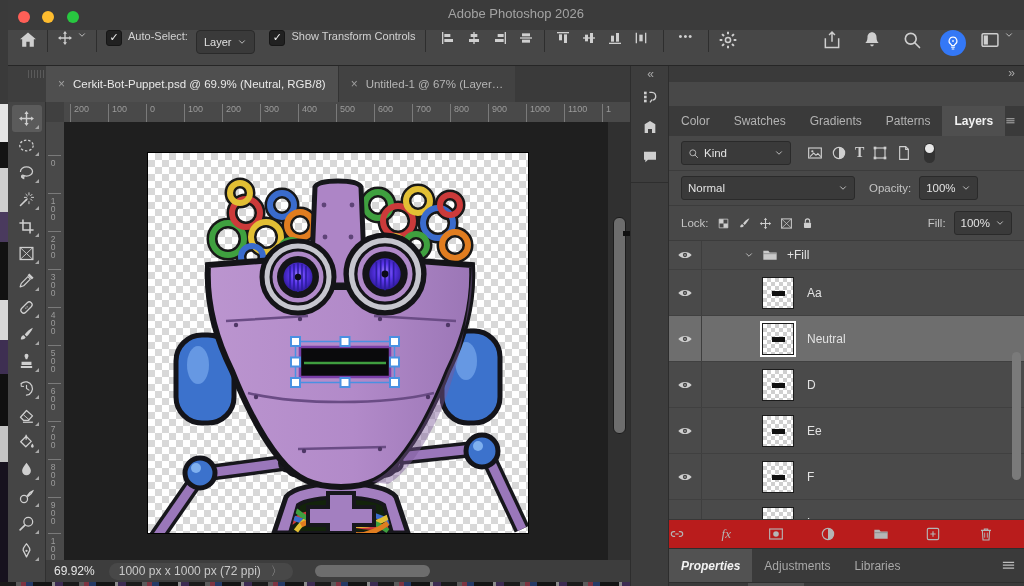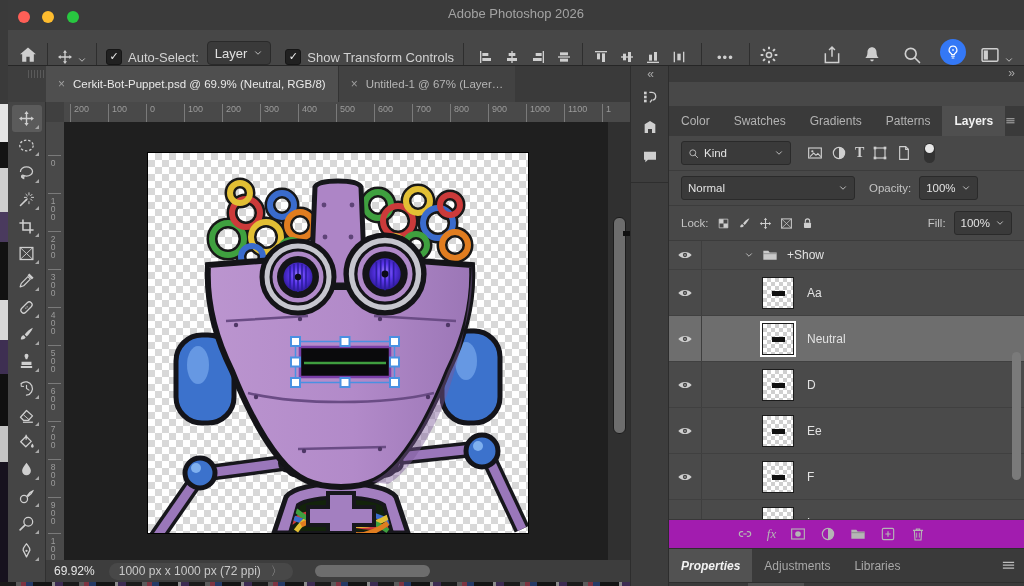--- a/index.html
+++ b/index.html
@@ -9,21 +9,21 @@
   .ico{width:20px;height:20px;color:#cfcfcf;display:block;}
   .ico.sm{width:16px;height:16px;}
   .ico.xs{width:13px;height:13px;}
   .divv{width:1px;height:22px;background:#2e2e2e;margin:0 9px;}
   
   #titlebar{left:8px;top:0;width:1016px;height:30px;background:#3b3b3b;border-bottom:1px solid #2b2b2b;}
   .tl{width:12px;height:12px;border-radius:50%;display:inline-block;margin-right:8px;}
   #title-text{position:absolute;left:0;right:0;top:6px;text-align:center;color:#a3a3a3;font-size:13px;}
   
   #optionsbar{left:8px;top:30px;width:1016px;height:36px;background:#474747;border-bottom:1px solid #262626;
-    display:flex;align-items:flex-end;padding:0 10px;box-sizing:border-box;color:#d2d2d2;font-size:13px;}
+    display:flex;align-items:flex-start;padding:0 10px;box-sizing:border-box;color:#d2d2d2;font-size:11px;}
   .chk{width:14px;height:14px;background:#212121;border:1px solid #161616;border-radius:3px;color:#eee;
     font-size:11px;line-height:13px;text-align:center;margin-right:6px;flex:none;}
   .chk::after{content:"✓";}
   .opt-select{background:#3a3a3a;border:1px solid #2a2a2a;border-radius:4px;height:22px;display:flex;
     align-items:center;padding:0 7px;gap:6px;color:#e0e0e0;}
   .chev{width:10px;height:10px;color:#bdbdbd;}
   
   #tabstrip{left:46px;top:66px;width:584px;height:36px;background:#3a3a3a;display:flex;align-items:stretch;}
   #tab-gap{left:8px;top:66px;width:38px;height:36px;background:#3e3e3e;}
   .grip{position:absolute;left:20px;top:4px;width:16px;height:8px;
@@ -76,21 +76,21 @@
   #layers-list{height:278px;overflow:hidden;position:relative;background:#4a4a4a;}
   .lrow{display:flex;align-items:center;border-bottom:1px solid #404040;position:relative;}
   .eyecell{width:32px;align-self:stretch;display:flex;align-items:center;justify-content:center;border-right:1px solid #3e3e3e;flex:none;}
   .thumb{width:30px;height:30px;border:1px solid #1c1c1c;background-color:#fff;flex:none;position:relative;
     background-image:linear-gradient(45deg,#cfcfcf 25%,transparent 25%,transparent 75%,#cfcfcf 75%),
       linear-gradient(45deg,#cfcfcf 25%,transparent 25%,transparent 75%,#cfcfcf 75%);
     background-size:8px 8px;background-position:0 0,4px 4px;}
   .thumb::after{content:"";position:absolute;left:9px;top:13px;width:13px;height:5px;background:#101010;}
   .thumb.selth{box-shadow:0 0 0 2px #fff;}
   .lname{margin-left:13px;font-size:12px;color:#e2e2e2;}
-  #layers-bottombar{height:28px;background:#a21caf;display:flex;align-items:center;justify-content:center;
+  #layers-bottombar{height:28px;background:#b91c1c;display:flex;align-items:center;justify-content:space-between;
     gap:14px;padding-right:30px;border-top:1px solid #383838;}
   #layers-bottombar .ico{width:16px;height:16px;color:#b5b5b5;}
   .fx{color:#b5b5b5;font-style:italic;font-size:13px;font-family:"Liberation Serif",serif;}
   .btabs{height:33px;background:#3a3a3a;display:flex;align-items:stretch;font-size:12px;color:#a8a8a8;position:relative;border-top:1px solid #2e2e2e;}
   .btab{display:flex;align-items:center;padding:0 12px;}
   .btab.active{background:#525252;color:#f2f2f2;font-weight:bold;font-style:italic;}
   .menu-ico{position:absolute;right:8px;top:9px;width:15px;height:15px;color:#bdbdbd;}
   #panel-scroll{position:absolute;right:3px;top:286px;width:9px;height:128px;background:#7a7a7a;border-radius:5px;}
   
   #left-sliver{left:0;top:0;width:8px;height:586px;}
@@ -844,21 +844,21 @@
             <svg class="ico sm">
               <use href="#i-eyeop"></use>
             </svg>
           </div>
         <svg class="chev" style="margin-left:42px">
             <use href="#i-chev"></use>
           </svg>
         <svg class="ico sm" style="margin-left:8px;color:#c9c9c9">
             <use href="#i-folder"></use>
           </svg>
-        <span class="lname" style="margin-left:9px">+Show</span>
+        <span class="lname" style="margin-left:9px">+Fill</span>
       </div>
       <div class="lrow" style="height:45px">
         <div class="eyecell">
             <svg class="ico sm">
               <use href="#i-eyeop"></use>
             </svg>
           </div>
         <div class="thumb" style="margin-left:60px"></div>
         <span class="lname">Aa</span>
       </div>

